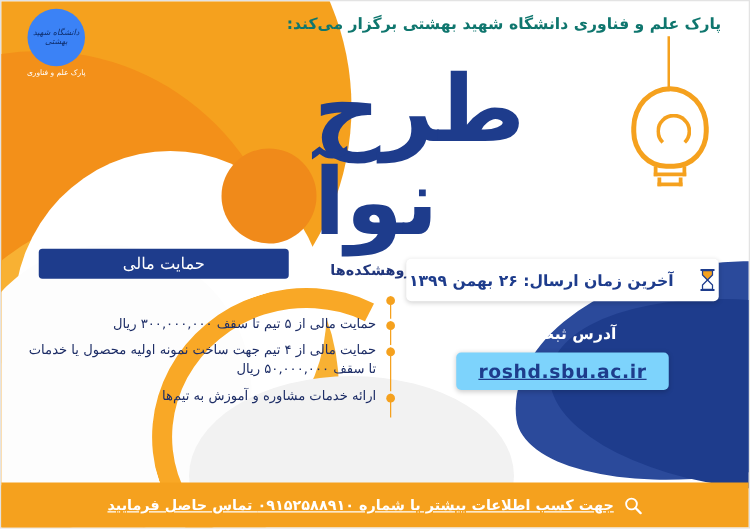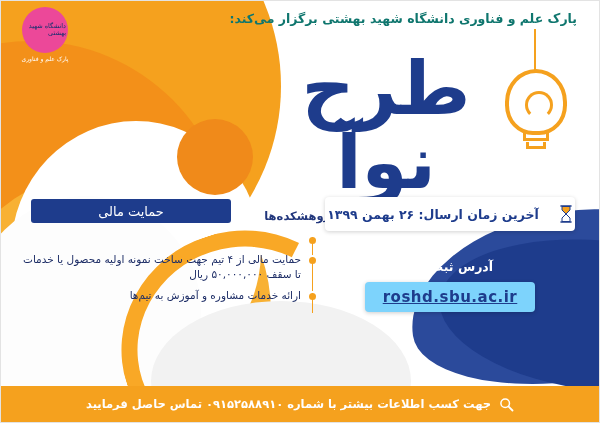--- a/index.html
+++ b/index.html
@@ -126,31 +126,32 @@
     width: 60px;
     height: 62px;
     text-align: center;
     color: #ffffff;
   }
   .logo .crest {
     width: 46px;
     height: 46px;
     margin: 0 auto;
     border-radius: 50%;
-    background: #ec4899;
+    background: #3b82f6;
     color: #0f2f6e;
     font-size: 7px;
     line-height: 1.1;
     display: flex;
     align-items: center;
     justify-content: center;
-    text-align: right;
+    text-align: center;
     overflow: hidden;
     padding: 2px;
     box-sizing: border-box;
+    font-style: italic;
   }
   .logo .crest-text { font-size: 6.5px; }
   .logo .logo-caption {
     margin-top: 2px;
     font-size: 6px;
     color: #ffffff;
     letter-spacing: .2px;
   }
 
   .organizer {
@@ -170,21 +171,20 @@
     width: 330px;
     text-align: left;
   }
   .main-title {
     font-size: 74px;
     font-weight: bold;
     color: #1e3c8c;
     line-height: 1;
     letter-spacing: -2px;
     direction: rtl;
-    text-align: center;
     margin-right: 60px;
   }
   .subtitle {
     margin-top: 10px;
     font-size: 11.5px;
     color: #21367c;
     text-align: center;
     margin-right: 50px;
     font-weight: bold;
   }
@@ -292,21 +292,21 @@
     top: 8px;
     bottom: -6px;
     width: 1px;
     background: #f5a11e;
   }
 
   
   .deadline-card {
     position: absolute;
     right: 24px;
-    top: 196px;
+    top: 206px;
     width: 250px;
     height: 34px;
     background: #ffffff;
     border-radius: 4px;
     box-shadow: 0 1px 4px rgba(0,0,0,.18);
     display: flex;
     align-items: center;
     justify-content: center;
     gap: 20px;
     font-size: 12.5px;
@@ -353,20 +353,21 @@
     bottom: 0;
     height: 36px;
     background: #f5a11e;
     display: flex;
     align-items: center;
     justify-content: center;
     gap: 8px;
     color: #ffffff;
     font-size: 11.5px;
     font-weight: bold;
+    text-decoration: underline;
   }
   .magnifier {
     width: 15px; height: 15px; position: relative; flex: none;
   }
 </style>
 </head>
 <body>
 
 <div class="poster">
 
@@ -408,20 +409,25 @@
   <div class="support-header">حمایت مالی</div>
 
   <div class="support-list">
     <div class="support-item">
       <span class="rail"></span>
       <span class="bullet"></span>
     </div>
     <div class="support-item">
       <span class="rail"></span>
       <span class="bullet"></span>
+      <span>حمایت مالی از ۵ تیم تا سقف ۳۰۰,۰۰۰,۰۰۰ ریال</span>
+    </div>
+    <div class="support-item">
+      <span class="rail"></span>
+      <span class="bullet"></span>
       <span>حمایت مالی از ۴ تیم جهت ساخت نمونه اولیه محصول یا خدمات تا سقف ۵۰,۰۰۰,۰۰۰ ریال</span>
     </div>
     <div class="support-item">
       <span class="rail"></span>
       <span class="bullet"></span>
       <span>ارائه خدمات مشاوره و آموزش به تیم‌ها</span>
     </div>
   </div>
 
   <div class="deadline-card">

